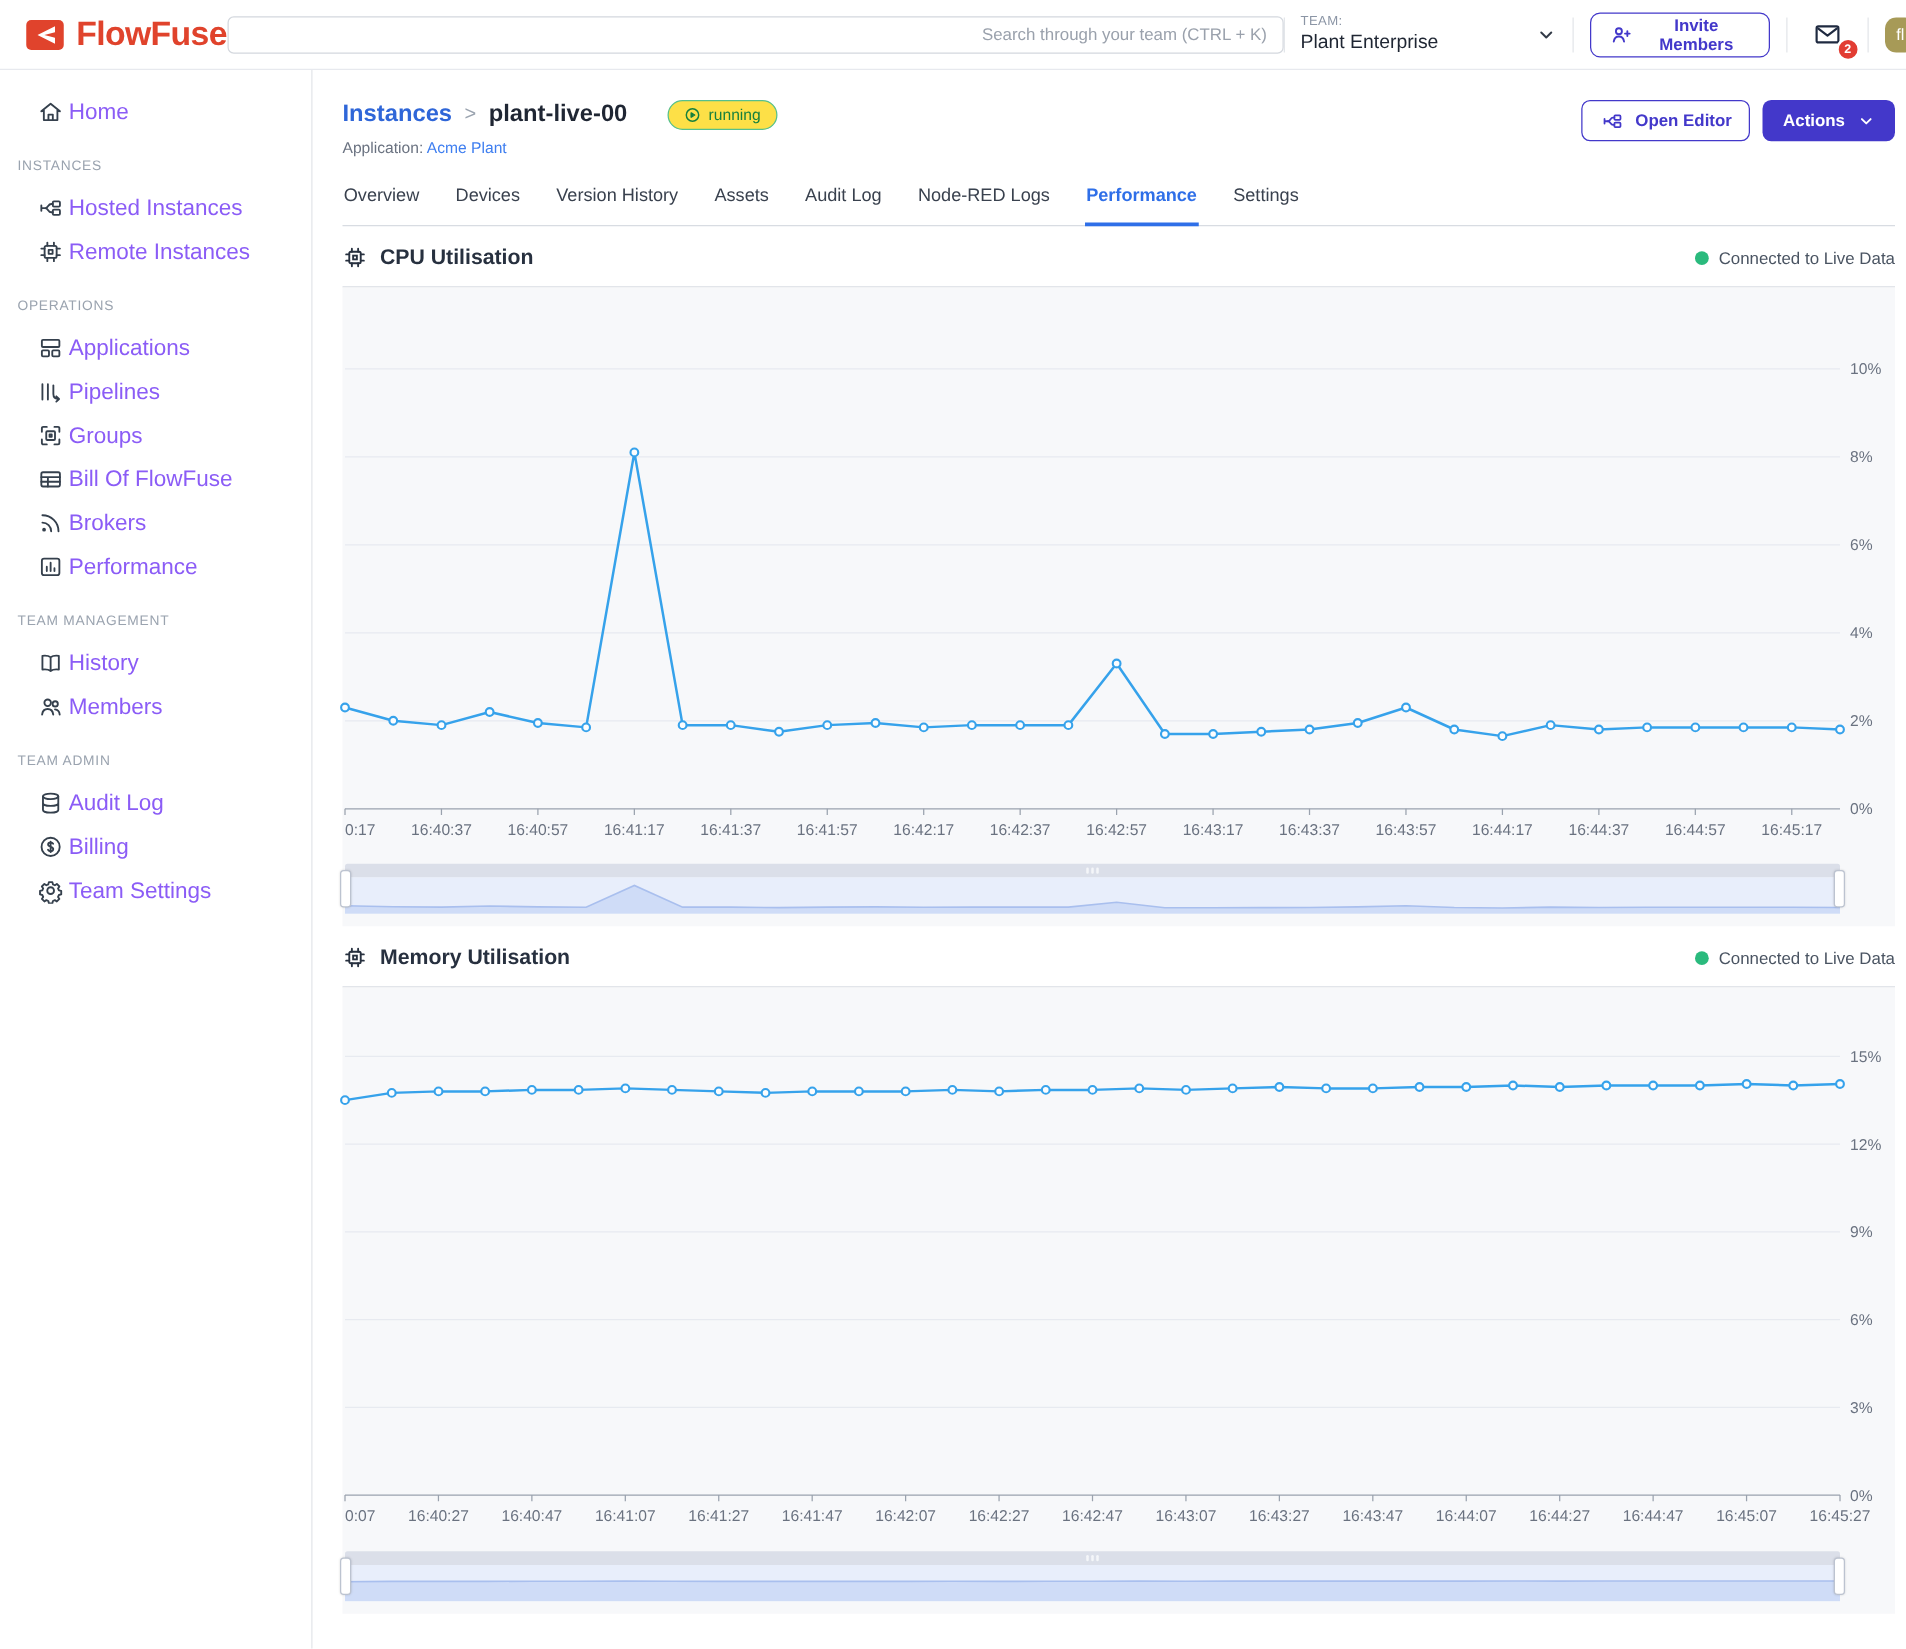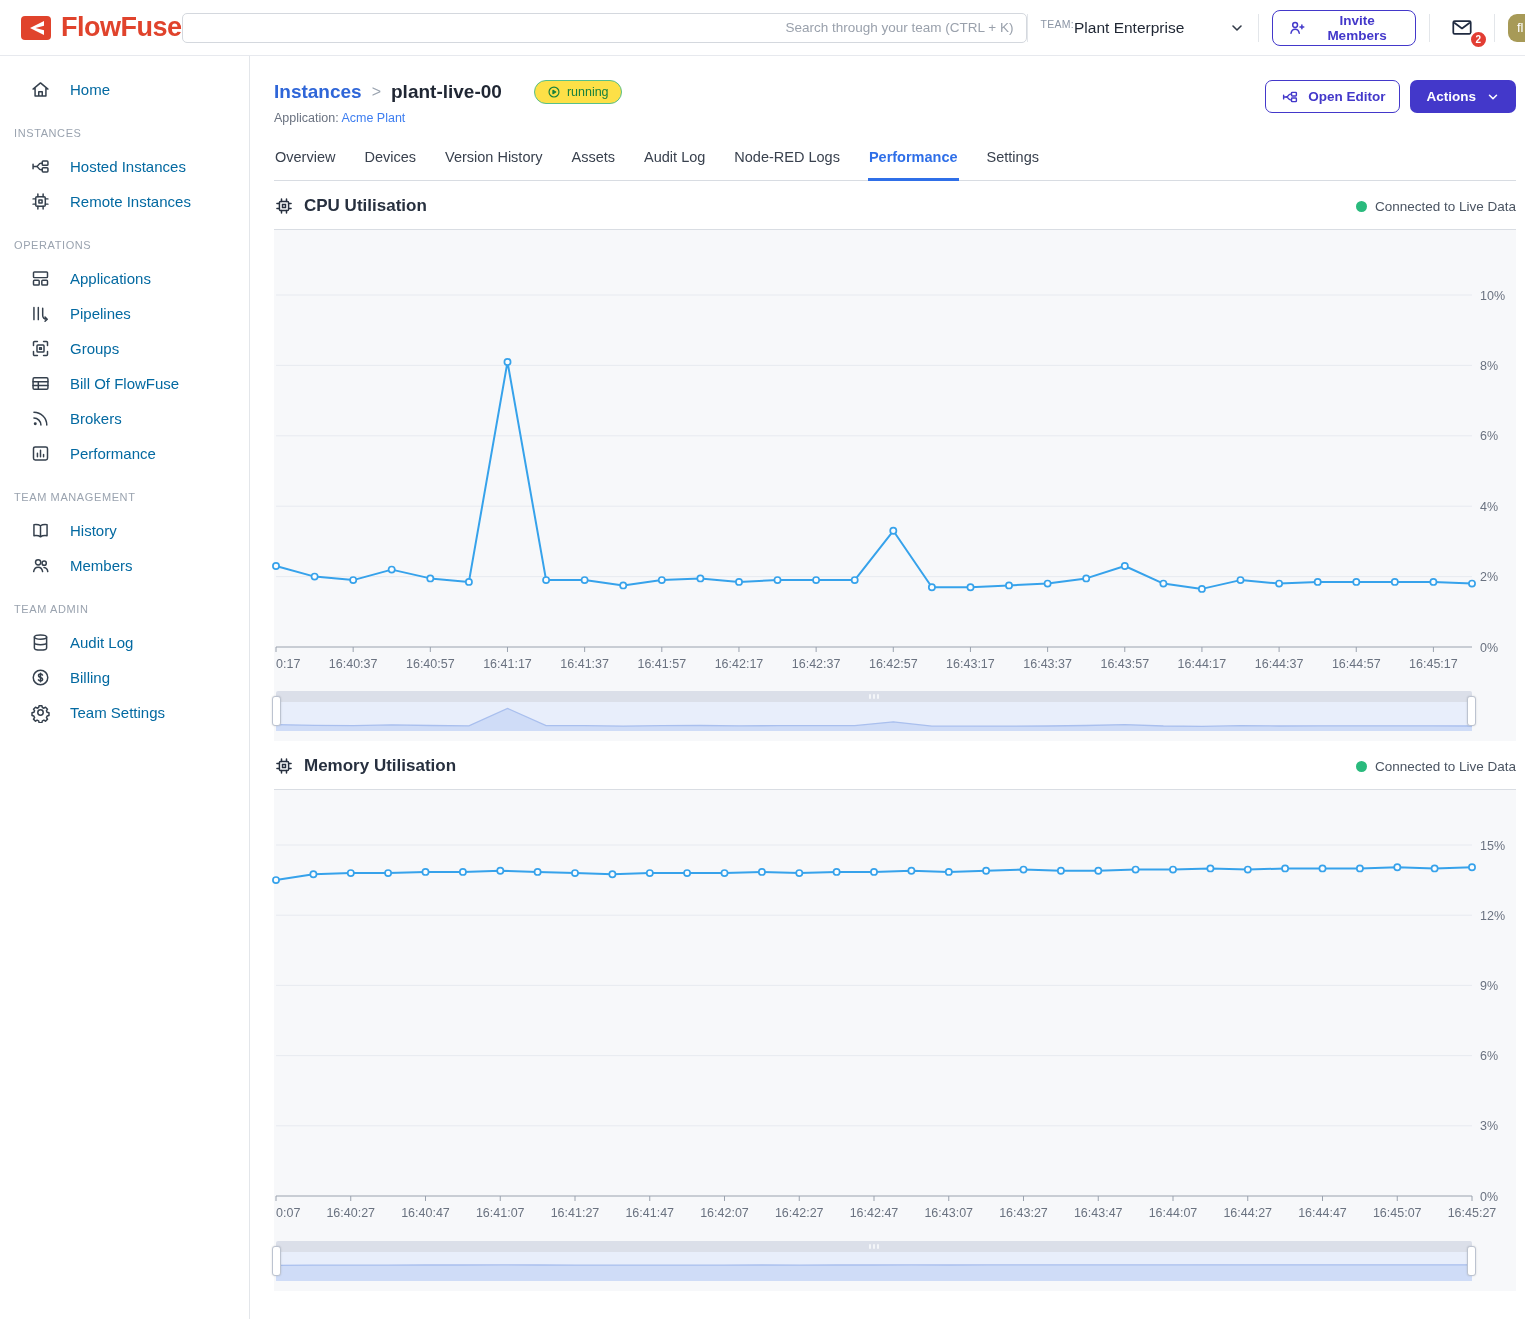--- a/index.html
+++ b/index.html
@@ -11,41 +11,41 @@
   .topbar { height:56px; display:flex; align-items:center; padding:0 20px 0 20px;
     border-bottom:1px solid #e7e9ee; background:#fff; position:relative; }
   .logo { display:flex; align-items:center; gap:9px; width:240px; }
   .logo-text { font-size:27px; font-weight:bold; color:#e0432c; letter-spacing:-0.5px; }
   .search input { width:845px; height:30px; border:1px solid #d4d8de; border-radius:5px;
     padding:0 12px; font-size:13.5px; color:#374151; outline:none; font-family:inherit;text-align:right; }
   .search input::placeholder { color:#9aa1ac; }
   .top-right { margin-left:auto; display:flex; align-items:center; gap:13px; height:100%; }
   .vdiv { width:1px; height:28px; background:#e3e6ea; }
   .team { display:flex; align-items:center; width:228px; cursor:pointer; }
-  .team-txt { display:flex; flex-direction:row; line-height:1.25; }
+  .team-txt { display:flex; flex-direction:column; line-height:1.25; }
   .team-label { font-size:10.5px; color:#8b95a5; letter-spacing:.3px; }
   .team-name { font-size:15.5px; color:#1f2633; }
   .team .chev { margin-left:auto; }
   .invite-btn { display:flex; align-items:center; gap:8px; height:36px; padding:0 15px;
     border:1.5px solid #4338ca; border-radius:8px; background:#fff; color:#4338ca;
     font-size:13.5px; font-weight:bold; cursor:pointer; font-family:inherit; }
   .mailwrap { position:relative; cursor:pointer; padding:2px 6px; }
   .badge { position:absolute; right:-7px; bottom:-8px; width:19px; height:19px; border-radius:50%;
     background:#e23d33; border:2px solid #fff; color:#fff; font-size:10px; font-weight:bold;
     display:flex; align-items:center; justify-content:center; }
   .avatar { width:28px; height:28px; border-radius:9px; background:#a79a57; color:#fff;
     font-size:13px; display:flex; align-items:center; justify-content:center; cursor:pointer; }
 
   
   .shell { display:flex; height:1263px; }
   .sidebar { width:250px; border-right:1px solid #e3e6ea; padding-top:16px; flex:none; }
   .sb-section { margin-top:20px; margin-bottom:10px; padding-left:14px; font-size:11px;
     color:#9aa3af; letter-spacing:.6px; }
-  .sb-item { height:35px; display:flex; align-items:center; gap:19px; padding-left:30px;
-    font-size:15px; color:#0369a1; cursor:pointer; }
+  .sb-item { height:35px; display:flex; align-items:center; gap:4px; padding-left:30px;
+    font-size:18px; color:#8b5cf6; cursor:pointer; }
   .sb-item svg { flex:none; }
 
   .main { flex:1; padding:0 0 0 24px; }
   .page-head { margin-top:24px; display:flex; align-items:flex-start; padding-right:25px; }
   .crumbs { display:flex; align-items:center; gap:10px; }
   .crumb-root { font-size:19px; font-weight:bold; color:#2f66d8; cursor:pointer; }
   .crumb-sep { font-size:16px; color:#9aa3af; }
   .crumb-name { font-size:19px; font-weight:bold; color:#1f2633; }
   .run-badge { margin-left:22px; display:flex; align-items:center; gap:6px; padding:4px 12px;
     border:1px solid #57c08b; border-radius:999px; background:#fde047; color:#17803d; font-size:12.5px; }

